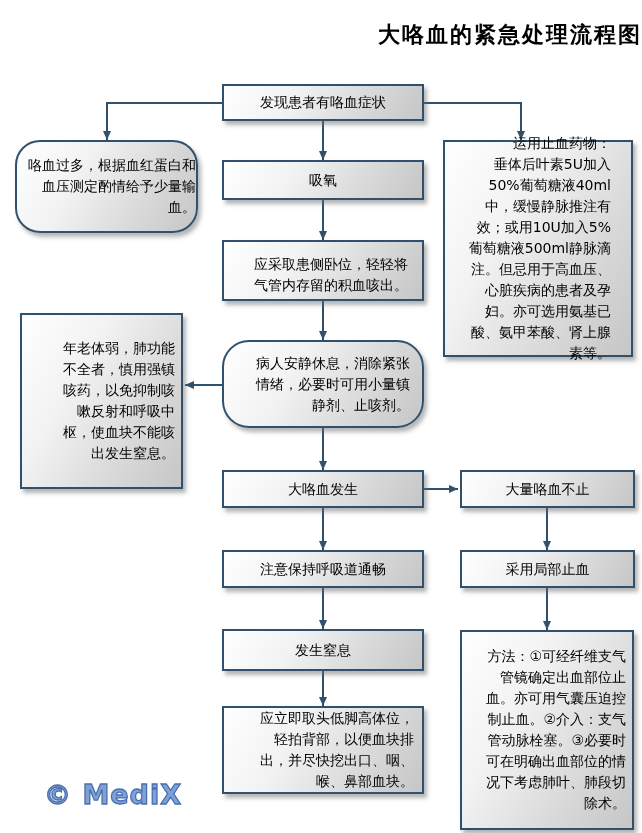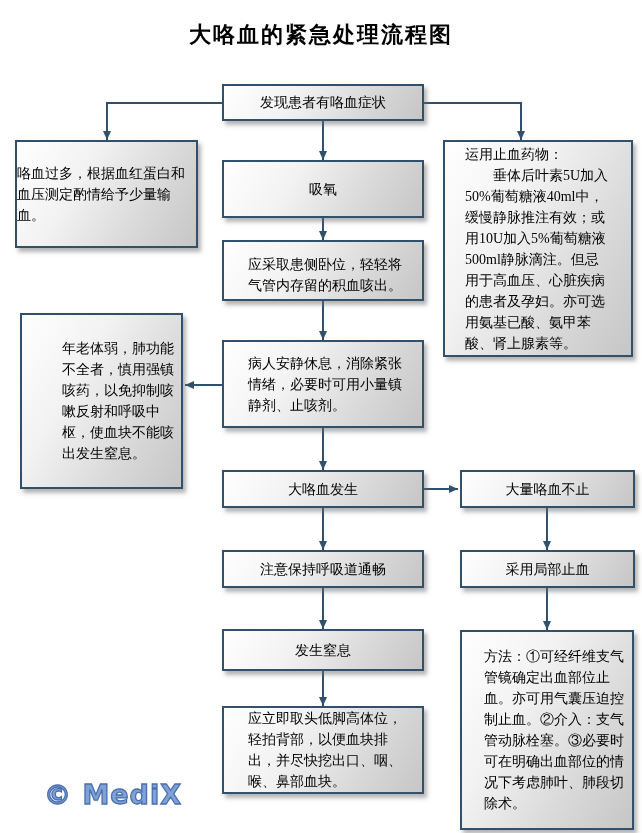--- a/index.html
+++ b/index.html
@@ -2,41 +2,41 @@
 <html><head>
 <meta charset="utf-8">
 <style>
   html,body{margin:0;padding:0;background:#fff;}
   body{font-family:"DejaVu Sans","Liberation Sans",sans-serif;}
   #canvas{
     position:relative;width:642px;height:833px;background:#ffffff;
     outline:1px solid #d8d8d8;overflow:hidden;
   }
   #flow-title{
-    position:absolute;left:0;top:20px;width:642px;text-align:center;
+    position:absolute;left:0;top:20px;width:642px;text-align:right;
     font-size:22px;font-weight:bold;color:#000;letter-spacing:2px;
   }
   svg.connectors{position:absolute;left:0;top:0;pointer-events:none;}
   .node{
     position:absolute;box-sizing:border-box;
     border:2px solid #31506b;
     background:linear-gradient(120deg,#ffffff 0%,#f2f2f2 35%,#d9d9d9 70%,#c6c6c6 100%);
     box-shadow:3px 4px 4px rgba(110,110,110,0.5);
     display:flex;align-items:center;justify-content:center;
     font-size:14px;line-height:21px;color:#000;
   }
-  .node .txt{white-space:pre-wrap;text-align:left;font-family:Liberation Serif, serif;}
+  .node .txt{white-space:pre-wrap;text-align:right;}
   .center{text-align:center;}
   
   .n-start{left:222px;top:84px;width:202px;height:37px;}
-  .n-transfusion{left:15px;top:140px;width:183px;height:108px;}
+  .n-transfusion{left:15px;top:140px;width:183px;height:93px;border-radius:25px;}
   .n-drugs{left:443px;top:140px;width:190px;height:217px;padding:6px 20px 6px 20px;}
-  .n-oxygen{left:222px;top:160px;width:202px;height:58px;}
+  .n-oxygen{left:222px;top:160px;width:202px;height:40px;}
   .n-lateral{left:222px;top:240px;width:202px;height:61px;padding:8px 14px 0 24px;}
-  .n-rest{left:222px;top:340px;width:202px;height:88px;padding:0 12px 0 24px;}
+  .n-rest{left:222px;top:340px;width:202px;height:88px;padding:0 12px 0 24px;border-radius:27px;}
   .n-elderly{left:20px;top:313px;width:163px;height:176px;padding:0 6px 0 40px;}
   .n-massive{left:222px;top:470px;width:202px;height:38px;}
   .n-unstop{left:460px;top:470px;width:175px;height:38px;}
   .n-airway{left:222px;top:550px;width:202px;height:38px;}
   .n-localstop{left:460px;top:550px;width:175px;height:38px;}
   .n-asphyxia{left:222px;top:629px;width:202px;height:42px;}
   .n-treatment{left:222px;top:706px;width:202px;height:88px;padding:0 8px 0 24px;}
   .n-methods{left:460px;top:630px;width:174px;height:200px;padding:0 6px 0 22px;}
   #watermark{
     position:absolute;left:44px;top:779px;

